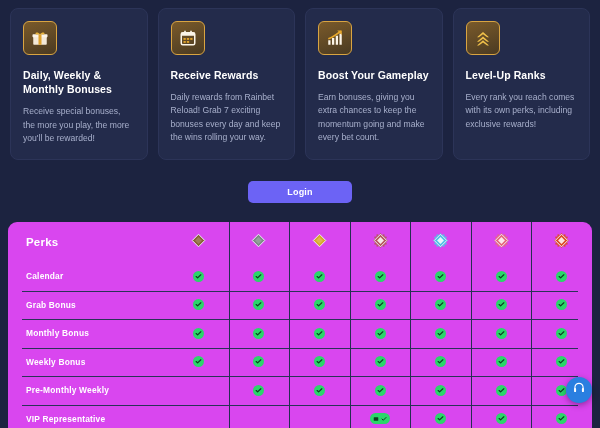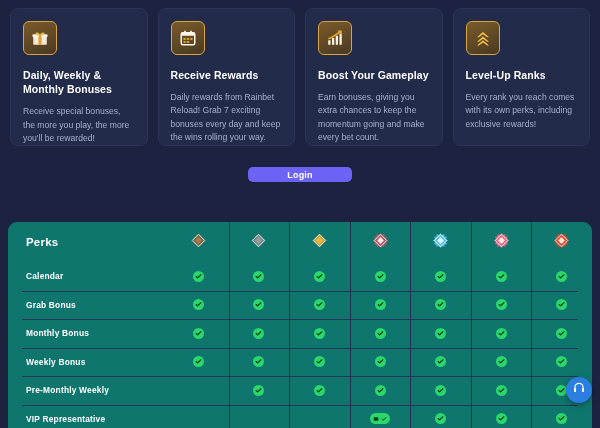--- a/index.html
+++ b/index.html
@@ -15,21 +15,21 @@
   .cards {
     display: flex;
     gap: 10px;
     padding: 8px 10px 0 10px;
   }
   .card {
     flex: 1 1 0;
     background: #232b4b;
     border: 1px solid #2c3458;
     border-radius: 8px;
-    padding: 12px 12px 0 12px;
+    padding: 12px 12px 14px 12px;
     min-height: 128px;
   }
   .card-icon {
     width: 34px; height: 34px;
     border-radius: 6px;
     background: linear-gradient(160deg,#7a5a2a 0%,#4a3a22 100%);
     border: 1px solid #d9a441;
     display: flex; align-items: center; justify-content: center;
     margin-bottom: 13px;
   }
@@ -47,36 +47,36 @@
     font-size: 8.6px;
     line-height: 1.55;
   }
 
   
   .login-wrap {
     display:flex; align-items:center; justify-content:center;
     margin-top: 21px;
   }
   .login-btn {
-    width: 104px; height: 15px;
+    width: 104px; height: 22px;
     background: #6c63f5;
     border: none; border-radius: 5px;
     color: #ffffff;
     font-size: 9px; font-weight: bold;
     font-family: "Liberation Sans", sans-serif;
     cursor: pointer;
     letter-spacing: .2px;
   }
 
   
   .table-panel {
     position: absolute;
     left: 8px; right: 8px;
     top: 222px; bottom: 0;
-    background: #0f766e;
+    background: #d946ef;
     border-radius: 9px 9px 0 0;
     overflow: hidden;
   }
   .trow {
     display: flex;
     align-items: center;
     height: 28.5px;
     position: relative;
   }
   .trow + .trow::before {

